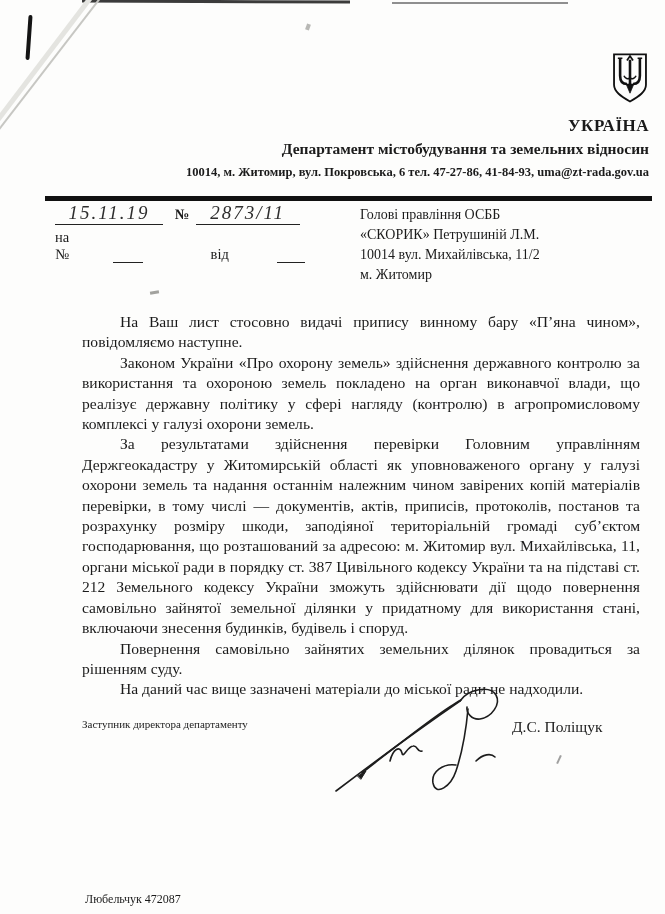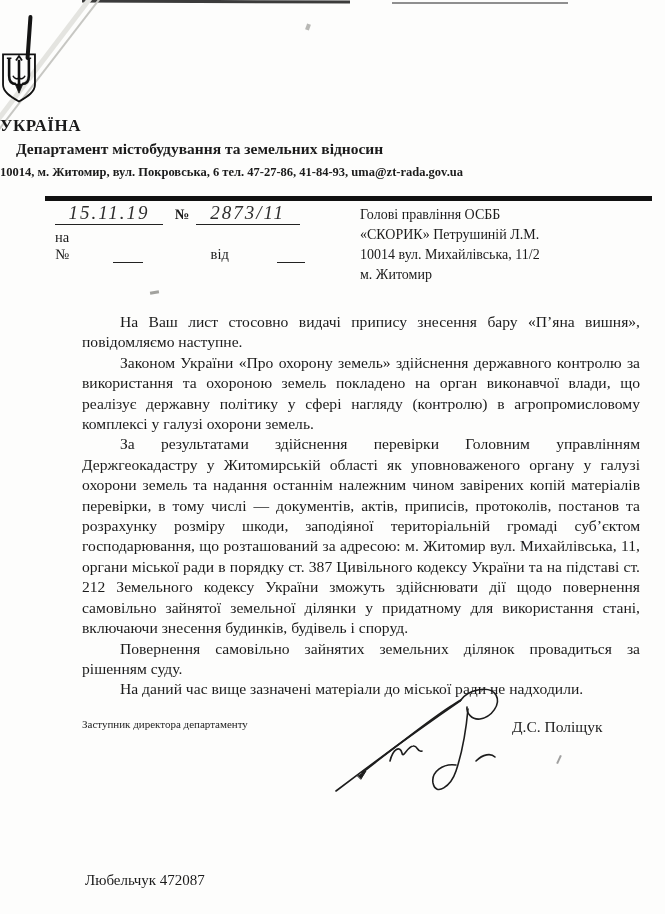--- a/index.html
+++ b/index.html
@@ -15,21 +15,21 @@
   .artifact{position:absolute;background:#222;}
   .top-edge-1{top:0;left:82px;width:268px;height:3px;background:#262626;transform:rotate(.25deg);opacity:.9;}
   .top-edge-2{top:2px;left:392px;width:176px;height:2px;background:#555;opacity:.65;}
   .fold-line{top:0;left:100px;width:168px;height:2px;background:#c7c7c3;transform-origin:0 0;transform:rotate(127.6deg);}
   .fold-line-2{top:0;left:92px;width:160px;height:5px;background:#e4e4e0;transform-origin:0 0;transform:rotate(127.2deg);}
   .corner-mark{top:15px;left:27px;width:4px;height:45px;background:#141414;transform:rotate(4deg);border-radius:2px;}
   .speck-1{top:291px;left:150px;width:9px;height:3px;background:#7a7a76;opacity:.7;transform:rotate(-10deg);}
   .speck-2{top:24px;left:306px;width:4px;height:6px;background:#8a8a86;opacity:.6;transform:rotate(20deg);}
   .speck-3{top:755px;left:558px;width:2px;height:9px;background:#777;opacity:.7;transform:rotate(25deg);}
 
-  .letterhead{position:absolute;top:52px;left:0;right:0;text-align:left;}
+  .letterhead{position:absolute;top:52px;left:0;right:16px;text-align:right;}
   .emblem{display:inline-block;}
   .country{font-size:17px;font-weight:bold;margin-top:8px;letter-spacing:.5px;}
   .council{font-size:17.5px;font-weight:bold;margin-top:3px;letter-spacing:.3px;}
   .department{font-size:15.5px;font-weight:bold;margin-top:4px;margin-left:16px;}
   .contacts{font-size:12.5px;font-weight:bold;margin-top:7px;}
   .rule{position:absolute;top:196px;left:45px;width:607px;height:5px;background:#111;}
 
   .ref-block{position:absolute;top:202px;left:55px;width:250px;font-size:14.5px;}
   .ref-row1{display:flex;align-items:flex-end;}
   .hw{
@@ -52,21 +52,21 @@
   .body-text{
     position:absolute;top:312px;left:82px;width:558px;
     font-size:15.6px;line-height:20.4px;text-align:justify;
   }
   .body-text p{margin:0;text-indent:38px;}
 
   .sig-label{position:absolute;top:718px;left:82px;font-size:11px;}
   .sig-name{position:absolute;top:718px;left:512px;font-size:15.5px;}
   .sig-mark{position:absolute;top:683px;left:328px;}
 
-  .footer-note{position:absolute;top:872px;left:85px;font-size:15px;text-align:right;}
+  .footer-note{position:absolute;top:892px;left:85px;font-size:12px;text-align:right;}
 </style>
 </head>
 <body>
 
 <div class="page">
 
   <div class="artifact top-edge-1"></div>
   <div class="artifact top-edge-2"></div>
   <div class="artifact fold-line-2"></div>
   <div class="artifact fold-line"></div>
@@ -109,21 +109,21 @@
   </div>
 
   <div class="recipient">
     <div>Голові правління ОСББ</div>
     <div>«СКОРИК» Петрушиній Л.М.</div>
     <div>10014 вул. Михайлівська, 11/2</div>
     <div>м. Житомир</div>
   </div>
 
   <div class="body-text">
-    <p>На Ваш лист стосовно видачі припису знесення бару «П’яна вишня», повідомляємо наступне.</p>
+    <p>На Ваш лист стосовно видачі припису винному бару «П’яна чином», повідомляємо наступне.</p>
     <p>Законом України «Про охорону земель» здійснення державного контролю за використання та охороною земель покладено на орган виконавчої влади, що реалізує державну політику у сфері нагляду (контролю) в агропромисловому комплексі у галузі охорони земель.</p>
     <p>За результатами здійснення перевірки Головним управлінням Держгеокадастру у Житомирській області як уповноваженого органу у галузі охорони земель та надання останнім належним чином завірених копій матеріалів перевірки, в тому числі — документів, актів, приписів, протоколів, постанов та розрахунку розміру шкоди, заподіяної територіальній громаді суб’єктом господарювання, що розташований за адресою: м. Житомир вул. Михайлівська, 11, органи міської ради в порядку ст. 387 Цивільного кодексу України та на підставі ст. 212 Земельного кодексу України зможуть здійснювати дії щодо повернення самовільно зайнятої земельної ділянки у придатному для використання стані, включаючи знесення будинків, будівель і споруд.</p>
     <p>Повернення самовільно зайнятих земельних ділянок провадиться за рішенням суду.</p>
     <p>На даний час вище зазначені матеріали до міської ради не надходили.</p>
   </div>
 
   <div class="sig-label">Заступник директора департаменту</div>
   <span class="sig-mark">
     <svg width="192" height="122" viewBox="0 0 192 122" fill="none" stroke="#1d1d1d" stroke-width="1.6" stroke-linecap="round">
       <path d="M8,108 C45,80 100,40 132,18"></path>

